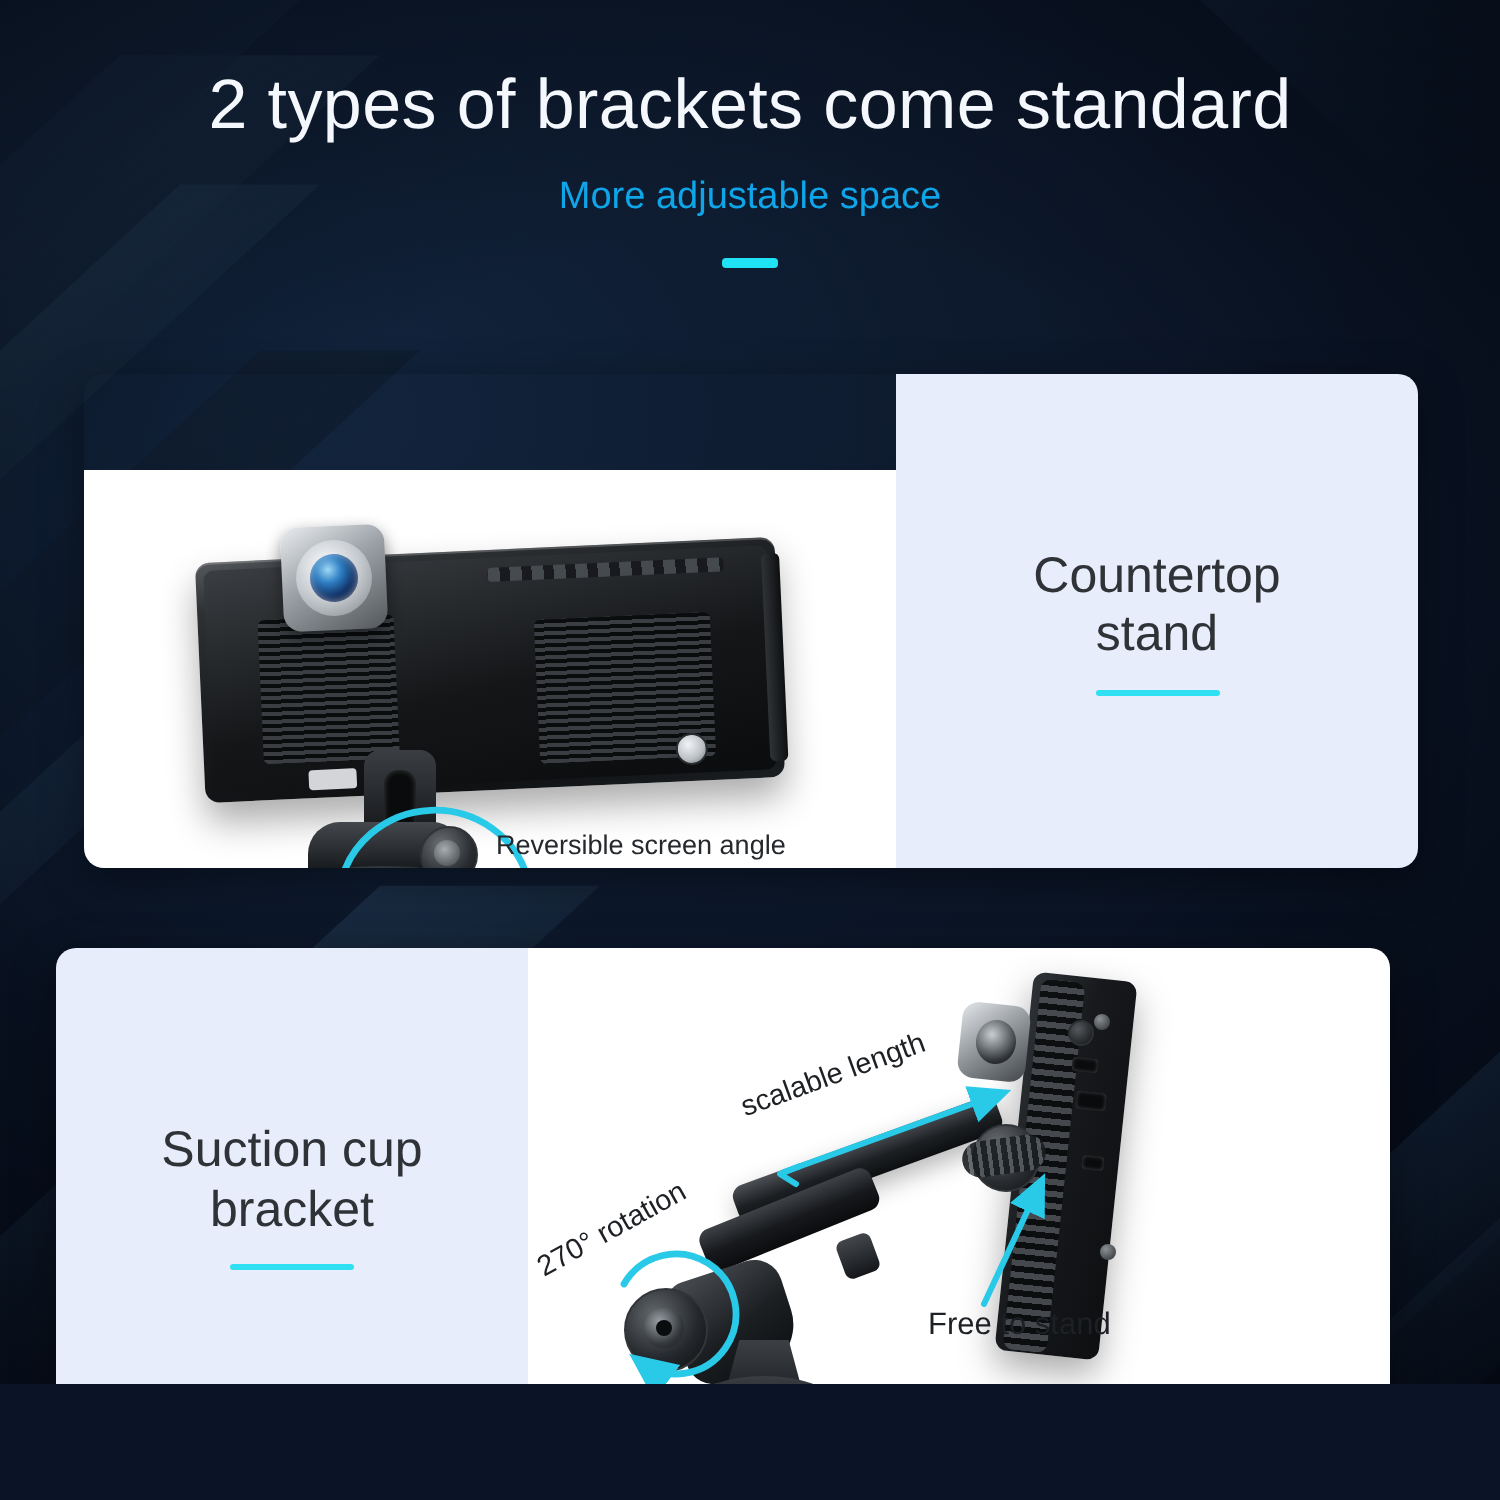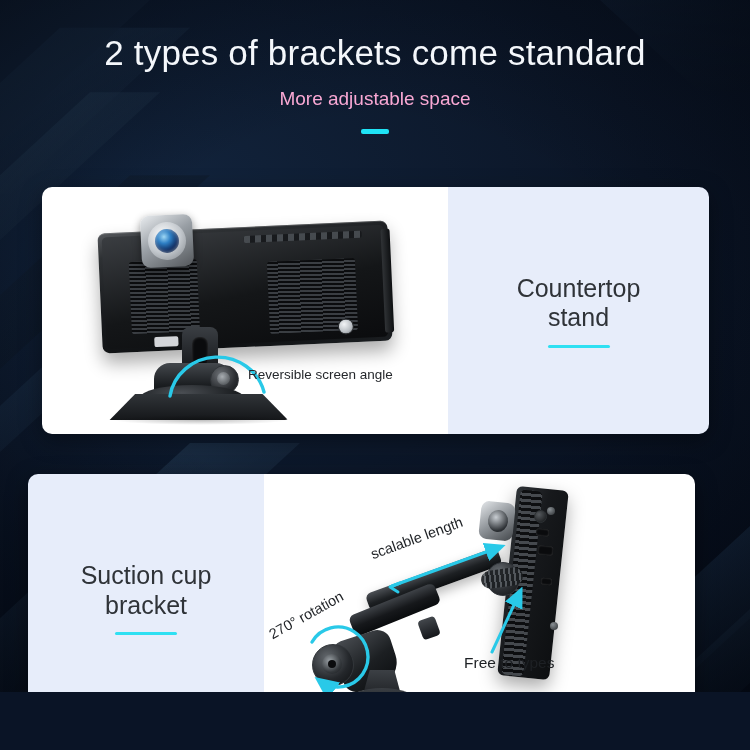--- a/index.html
+++ b/index.html
@@ -23,40 +23,40 @@
   }
 
   
   .header{position:absolute;left:0;top:0;width:750px;text-align:center;}
   .title{
     margin-top:34px;
     font-size:35px;line-height:1.1;color:#f4f7fb;font-weight:400;
     letter-spacing:.2px;
   }
   .subtitle{
-    margin-top:15px;font-size:19px;color:#f9a8d4;font-weight:400;
+    margin-top:15px;font-size:19px;color:#0ea5e9;font-weight:400;
   }
   .dash{
     margin:19px auto 0;width:28px;height:5px;border-radius:2px;background:#1fe3f5;
   }
 
   
   .card{
     position:absolute;border-radius:10px;overflow:hidden;display:flex;
     box-shadow:0 6px 22px rgba(0,0,0,.38);
   }
   #card1{left:42px;top:187px;width:667px;height:247px;}
   #card2{left:28px;top:474px;width:667px;height:248px;}
 
   .pane-photo{background:#ffffff;position:relative;overflow:hidden;}
   .pane-text{
     background:#e7edfa;position:relative;
     display:flex;flex-direction:column;align-items:center;justify-content:center;
   }
-  #card1 .pane-photo{width:406px;height:100%;}
+  #card1 .pane-photo{width:406px;height:100%;margin-top:48px;}
   #card1 .pane-text{width:261px;height:100%;}
   #card2 .pane-text{width:236px;height:100%;}
   #card2 .pane-photo{width:431px;height:100%;}
 
   .pane-label{
     font-size:25px;line-height:1.18;color:#2f3338;text-align:center;font-weight:400;
     white-space:pre-line;
   }
   .label-rule{margin-top:12px;width:62px;height:3px;background:#2fe0f2;border-radius:2px;}
 
@@ -423,18 +423,18 @@
             <path d="M136 109 L126 113 L134 118" fill="none" stroke="#29c9e8" stroke-width="3" stroke-linecap="round" stroke-linejoin="round"></path>
           </g>
 
           <g>
             <line x1="228" y1="178" x2="256" y2="118" stroke="#29c9e8" stroke-width="3" stroke-linecap="round" marker-end="url(#ah)"></line>
           </g>
         </svg>
 
         <div class="anno-rot">270° rotation</div>
         <div class="anno-scal">scalable length</div>
-        <div class="anno-spin">Free to types</div>
+        <div class="anno-spin">Free to stand</div>
       </div>
     </div>
   </div>
 
 </div>
 
 </body></html>

